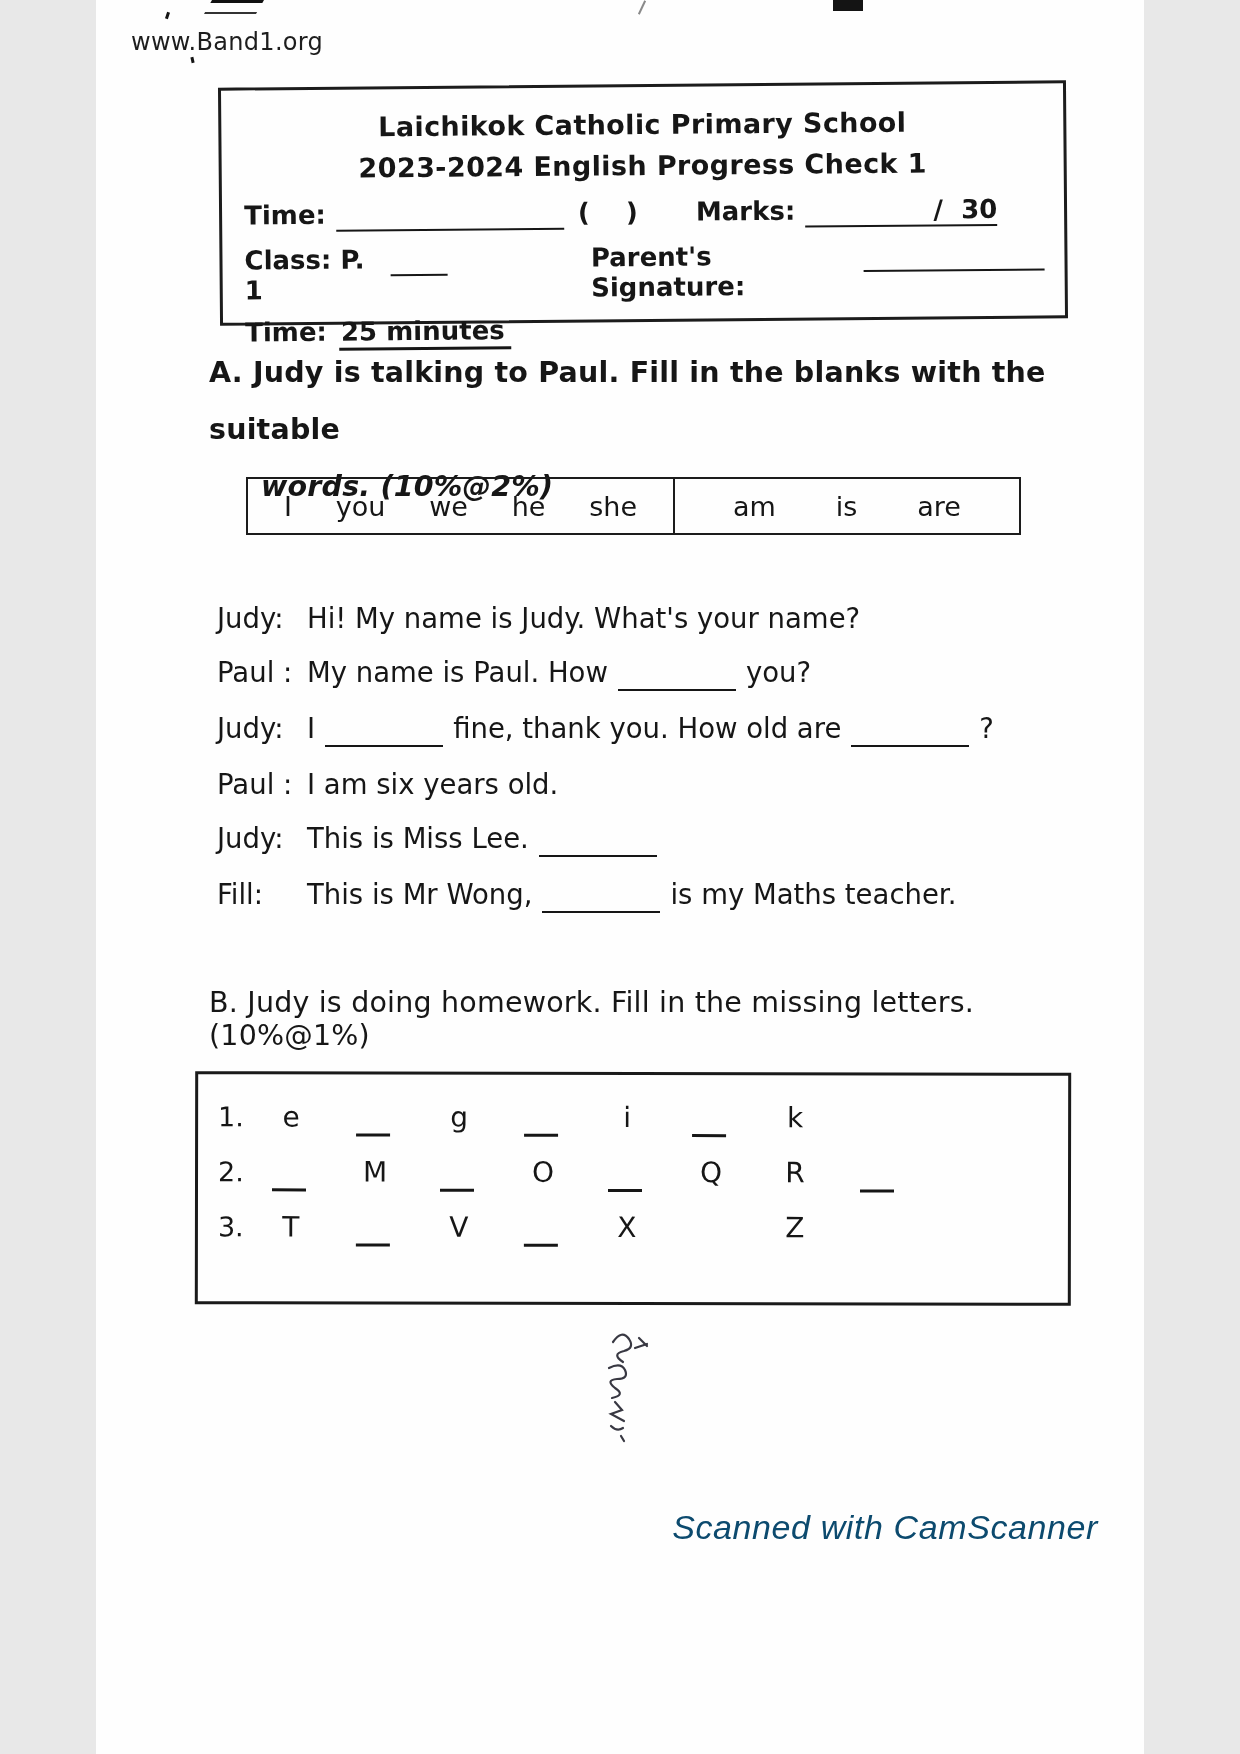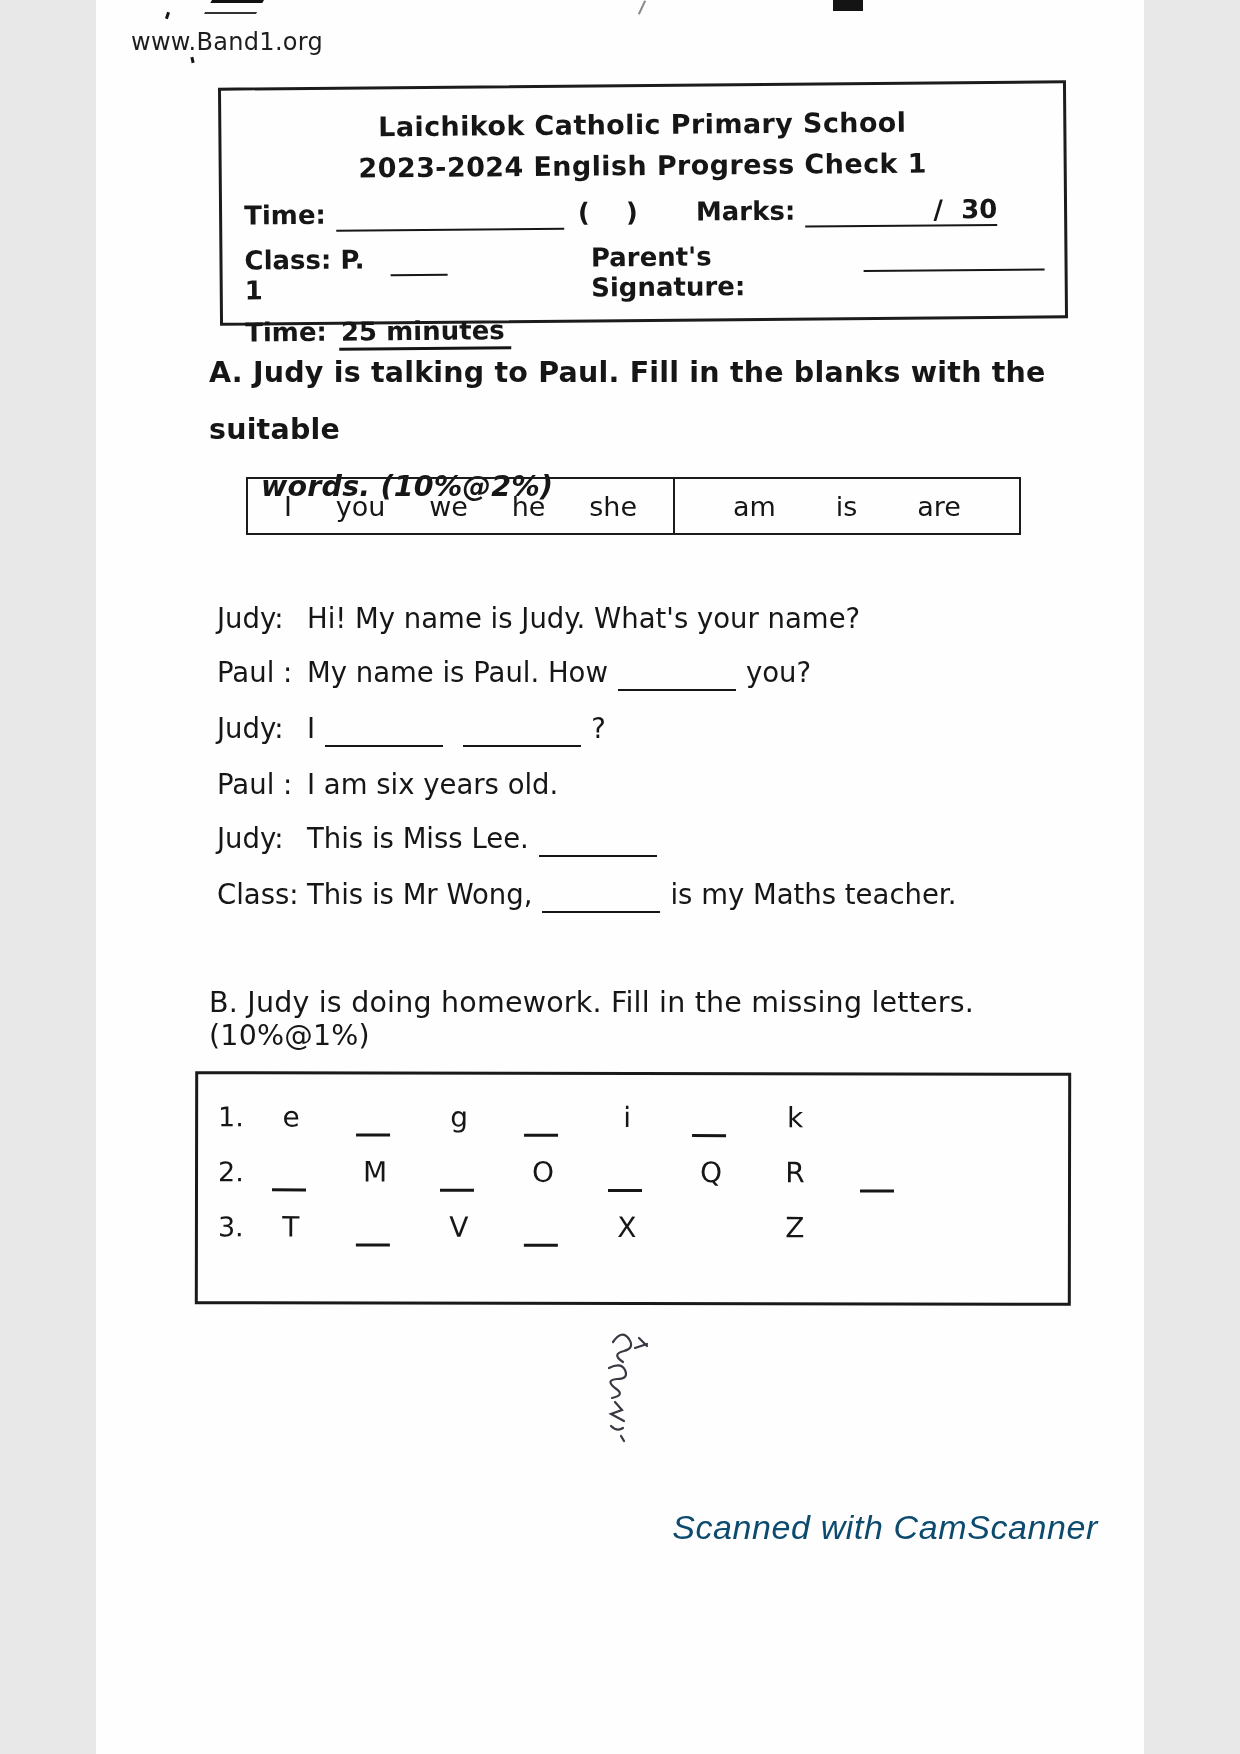--- a/index.html
+++ b/index.html
@@ -191,37 +191,38 @@
       <span class="speaker">Paul :</span>
       <span>My name is Paul. How</span>
       <span class="d-blank">&nbsp;</span>
       <span>you?</span>
     </div>
 
     <div class="d-row">
       <span class="speaker">Judy:</span>
       <span>I</span>
       <span class="d-blank">&nbsp;</span>
+      <span>fine, thank you. How old are</span>
       <span class="d-blank">&nbsp;</span>
       <span>?</span>
     </div>
 
     <div class="d-row">
       <span class="speaker">Paul :</span>
       <span>I am six years old.</span>
     </div>
 
     <div class="d-row">
       <span class="speaker">Judy:</span>
       <span>This is Miss Lee.</span>
       <span class="d-blank">&nbsp;</span>
     </div>
 
     <div class="d-row">
-      <span class="speaker">Class:</span>
+      <span class="speaker">Fill:</span>
       <span>This is Mr Wong,</span>
       <span class="d-blank">&nbsp;</span>
       <span>is my Maths teacher.</span>
     </div>
 
   </div>
 
   <div class="sec-b-heading">B. Judy is doing homework. Fill in the missing letters. (10%@1%)</div>
 
   <div class="letters-box">

